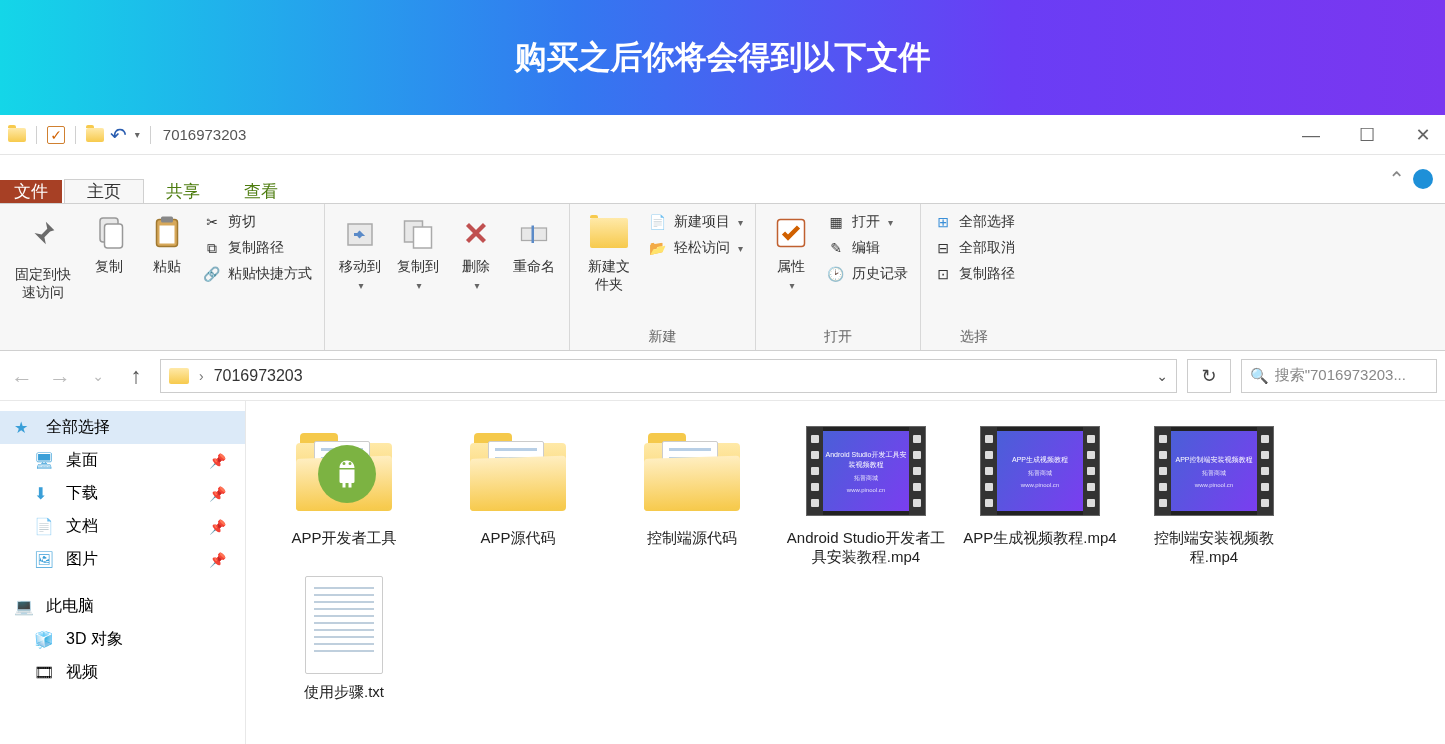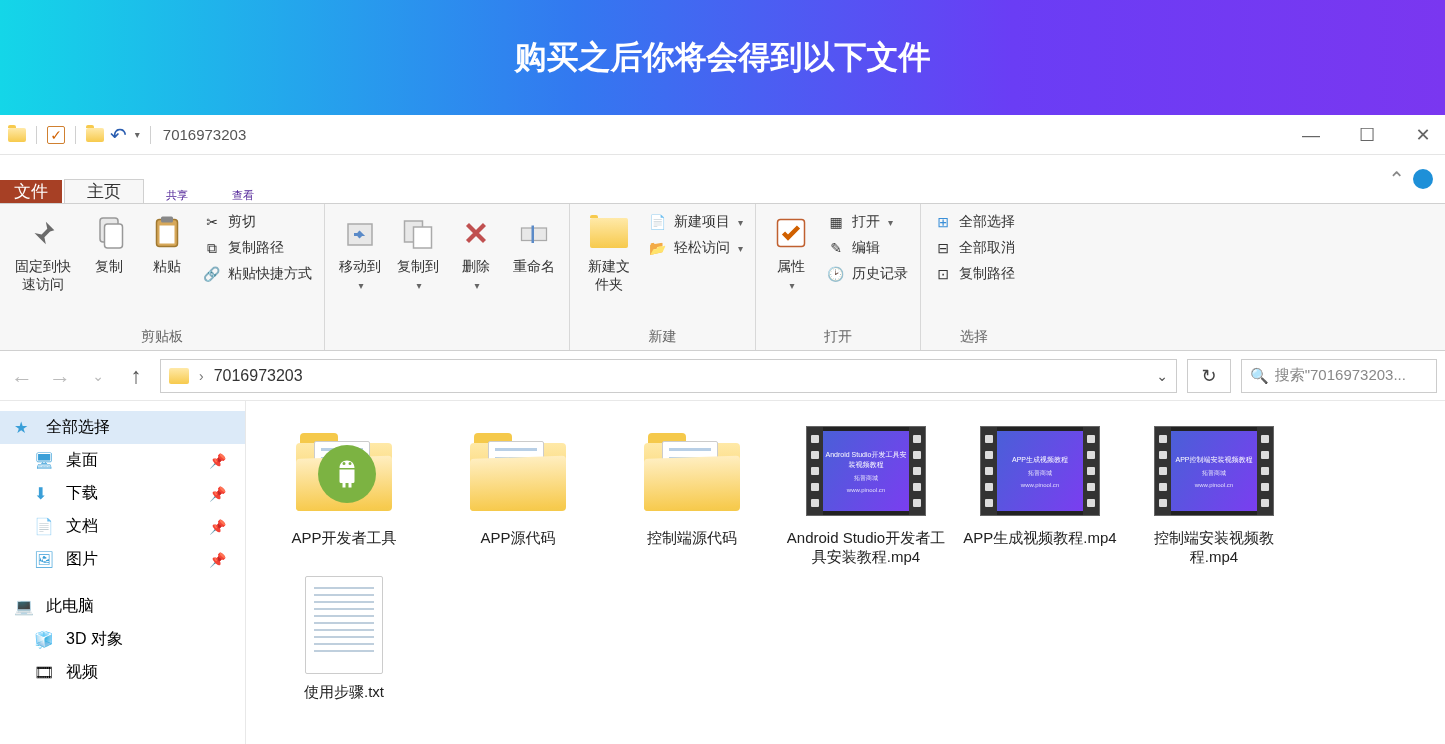--- a/index.html
+++ b/index.html
@@ -32,21 +32,21 @@
 .folder-mini::before { content:''; position:absolute; top:-3px; left:0; width:8px; height:3px; background:#f7ca4d; border-radius:2px 2px 0 0; }
 .check-mini { width:18px; height:18px; border:1px solid #d08030; border-radius:2px; display:flex; align-items:center; justify-content:center; color:#d06000; font-size:14px; }
 .undo-mini { color:#2a5db0; font-size:20px; }
 .title-text { color:#555; font-size:15px; margin-left:8px; }
 .win-controls { position:absolute; right:6px; top:0; display:flex; gap:24px; height:40px; align-items:center; }
 .win-btn { width:32px; text-align:center; font-size:18px; color:#666; cursor:pointer; }
 
 .tab-row { height: 48px; display:flex; align-items:flex-end; background:#fff; position:relative; }
 .file-tab { background:#a74025; color:#fff; padding:0 14px; display:flex; align-items:center; font-size:17px; }
 .main-tab { background:#f7f7f7; border:1px solid #d0d0d0; border-bottom:none; padding:0 22px; display:flex; align-items:center; font-size:17px; color:#333; margin-left:2px; }
-.plain-tab { padding:0 22px; display:flex; align-items:center; font-size:11px; color:#4c1d95; }
+.plain-tab { padding:0 22px; display:flex; align-items:center; font-size:17px; color:#4d7c0f; }
 .tab-right { position:absolute; right:12px; top:0; height:48px; display:flex; align-items:center; gap:8px; }
 .chev-up { color:#888; font-size:20px; }
 .help-bubble { width:20px; height:20px; border-radius:50%; background:#1e90d8; }
 
 .ribbon { height: 148px; background:#f7f7f7; border-top:1px solid #d0d0d0; border-bottom:1px solid #d0d0d0; display:flex; }
 .ribbon-group { border-right:1px solid #d8d8d8; display:flex; flex-direction:column; justify-content:space-between; padding:6px 10px 4px; }
 .rg-body { display:flex; align-items:flex-start; gap:8px; flex:1; }
 .rg-label { text-align:center; font-size:14px; color:#666; padding-top:4px; }
 .big-btn { display:flex; flex-direction:column; align-items:center; gap:4px; font-size:14px; color:#333; padding:2px 4px; cursor:pointer; text-align:center; }
 .big-icon { width:42px; height:42px; display:flex; align-items:center; justify-content:center; }
@@ -136,21 +136,21 @@
 <div class="ribbon">
 
   <div class="ribbon-group">
     <div class="rg-body">
       <div class="big-btn">
         <div class="big-icon">
             <svg viewBox="0 0 24 24" width="34" height="34">
               <path fill="#6b6b6b" d="M14 4l6 6-3 1-4 4 1 5-4-4-5 5 5-5-4-4 5 1 4-4z"></path>
             </svg>
           </div>
-        <span style="width:58px;">固定到快速访问</span>
+        <span style="width:58px;margin-top:8px;">固定到快速访问</span>
       </div>
       <div class="big-btn">
         <div class="big-icon">
             <svg viewBox="0 0 24 24" width="36" height="36">
               <rect x="6" y="2" width="12" height="16" rx="2" fill="#e8e8e8" stroke="#999"></rect>
               <rect x="9" y="6" width="12" height="16" rx="2" fill="#fff" stroke="#999"></rect>
             </svg>
           </div>
         <span>复制</span>
       </div>
@@ -172,21 +172,20 @@
         <div class="small-row">
             <span class="small-icon">⧉</span>
             <span>复制路径</span>
           </div>
         <div class="small-row">
             <span class="small-icon">🔗</span>
             <span>粘贴快捷方式</span>
           </div>
       </div>
     </div>
-    <div class="rg-label">剪贴板</div>
   </div>
 
   <div class="ribbon-group">
     <div class="rg-body">
       <div class="big-btn">
         <div class="big-icon">
             <svg viewBox="0 0 24 24" width="36" height="36">
               <rect x="4" y="6" width="16" height="14" fill="#e8e8e8" stroke="#aaa"></rect>
               <path d="M8 13h5l-2-2m2 2-2 2" stroke="#5a8ac8" stroke-width="2" fill="none"></path>
             </svg>

